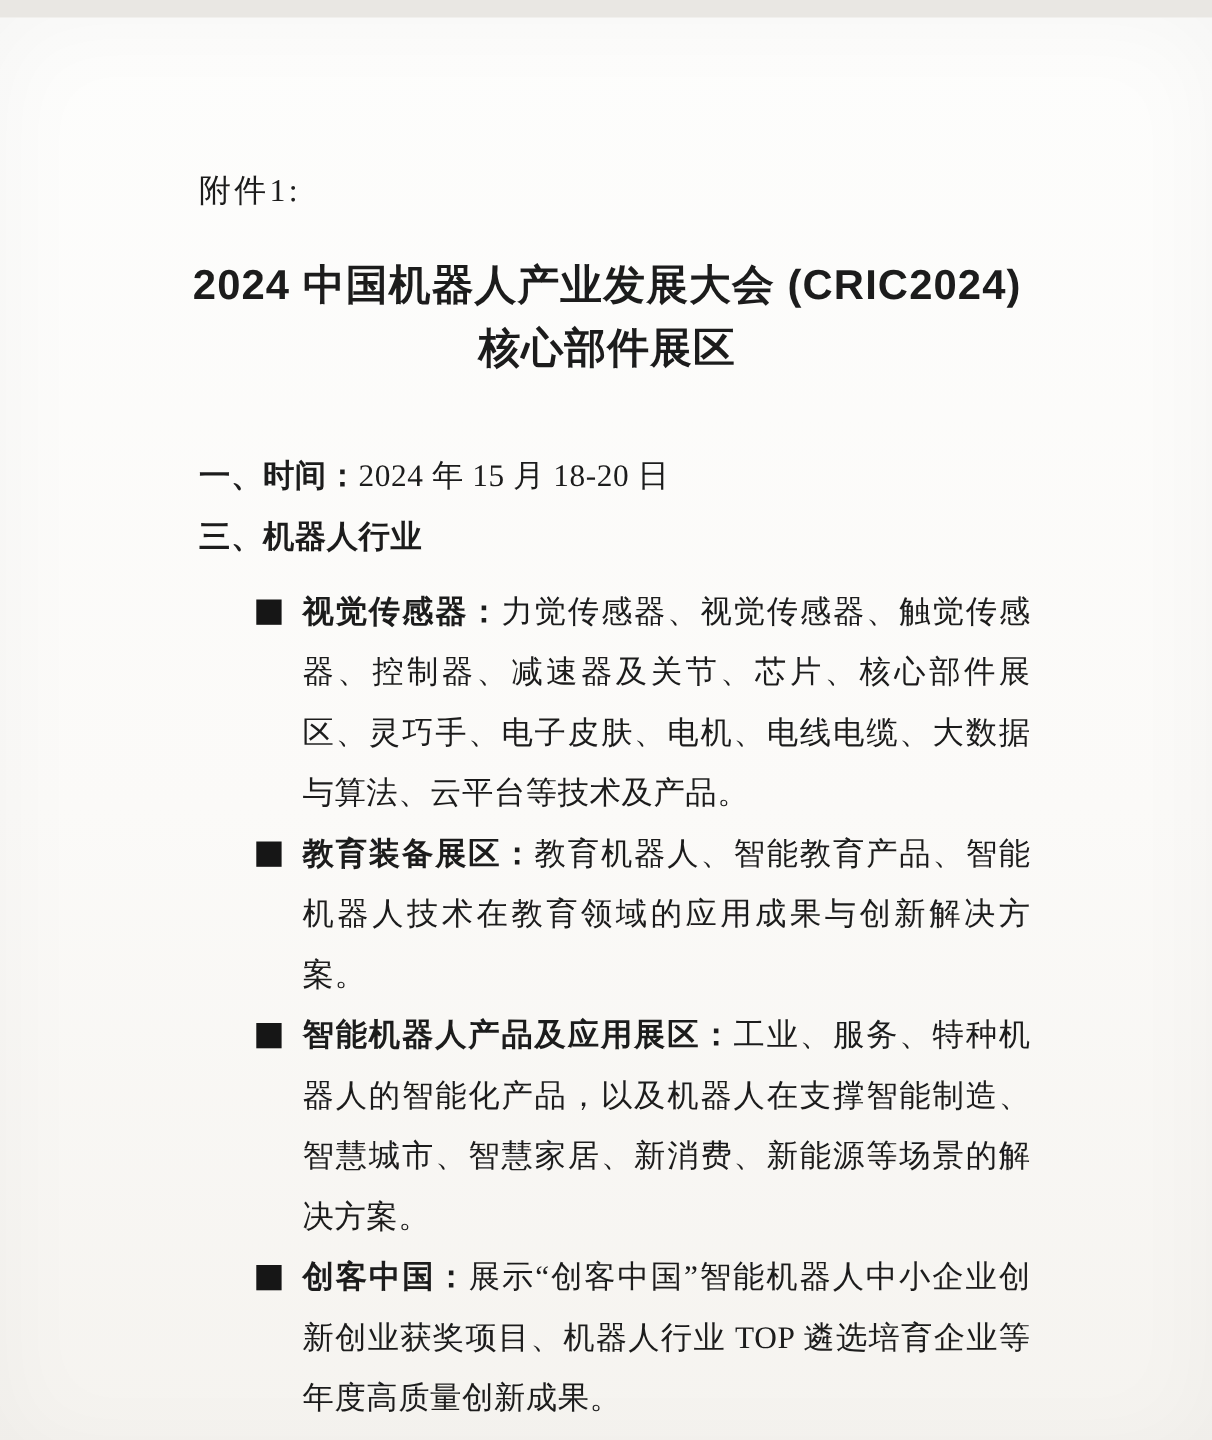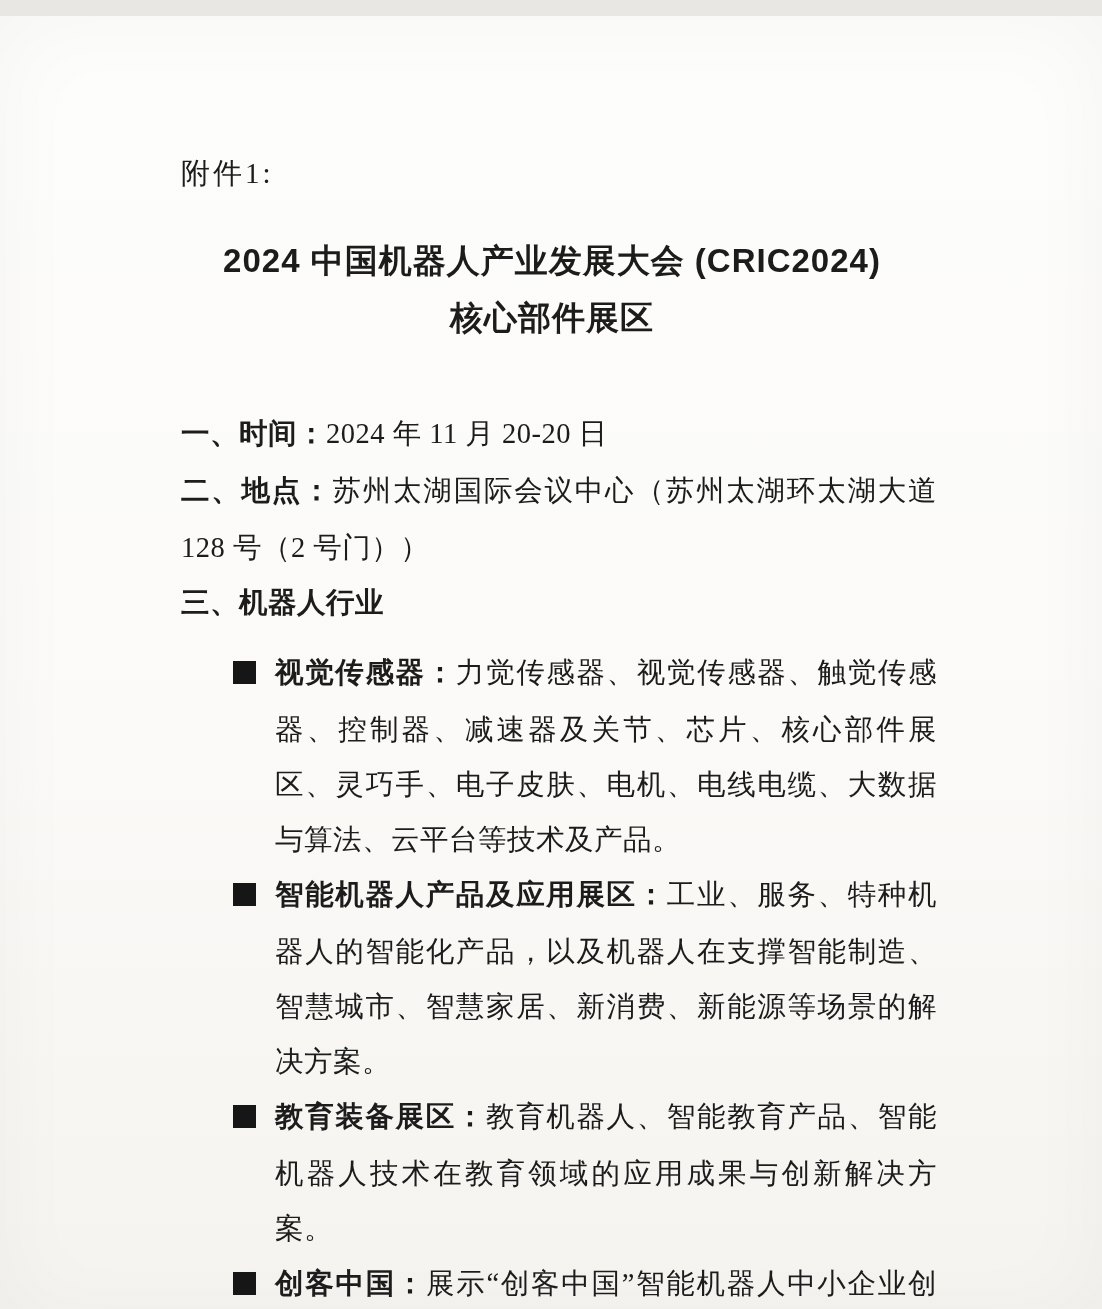--- a/index.html
+++ b/index.html
@@ -26,39 +26,39 @@
     letter-spacing: 3px;
   }
   .title-block {
     position: absolute;
     left: 174px;
     top: 216px;
     width: 756px;
     text-align: center;
     font-family: "Liberation Sans", "DejaVu Sans", sans-serif;
     font-weight: 700;
-    font-size: 33px;
+    font-size: 38px;
     line-height: 57px;
     letter-spacing: 1px;
   }
   .doc-body {
     position: absolute;
     left: 181px;
     top: 390px;
     width: 756px;
     font-size: 28.5px;
     line-height: 55px;
     text-align: justify;
     letter-spacing: 0.5px;
   }
   .section {
     margin: 0;
   }
   .lab {
-    font-family: Liberation Mono, monospace;
+    font-family: Liberation Serif, serif;
     font-weight: 700;
   }
   ul.bullets {
     list-style: none;
     margin: 13px 0 0 0;
     padding: 0;
   }
   li.bullet {
     position: relative;
     padding-left: 94px;
@@ -80,33 +80,32 @@
 
   <div class="attachment">附件1:</div>
 
   <div class="title-block">
     <div>2024 中国机器人产业发展大会 (CRIC2024)</div>
     <div>核心部件展区</div>
   </div>
 
   <div class="doc-body">
 
-    <p class="section"><span class="lab">一、时间：</span><span>2024 年 11 月 20-20 日</span></p>
+    <p class="section"><span class="lab">一、时间：</span><span>2024 年 15 月 18-20 日</span></p>
 
-    <p class="section"><span class="lab">二、地点：</span><span>苏州太湖国际会议中心（苏州太湖环太湖大道 128 号（2 号门））</span></p>
 
     <p class="section"><span class="lab">三、机器人行业</span><span></span></p>
 
     <ul class="bullets">
 
       <li class="bullet"><span class="sq"></span><span class="lab">视觉传感器：</span><span>力觉传感器、视觉传感器、触觉传感器、控制器、减速器及关节、芯片、核心部件展区、灵巧手、电子皮肤、电机、电线电缆、大数据与算法、云平台等技术及产品。</span></li>
 
+      <li class="bullet"><span class="sq"></span><span class="lab">教育装备展区：</span><span>教育机器人、智能教育产品、智能机器人技术在教育领域的应用成果与创新解决方案。</span></li>
+
       <li class="bullet"><span class="sq"></span><span class="lab">智能机器人产品及应用展区：</span><span>工业、服务、特种机器人的智能化产品，以及机器人在支撑智能制造、智慧城市、智慧家居、新消费、新能源等场景的解决方案。</span></li>
-
-      <li class="bullet"><span class="sq"></span><span class="lab">教育装备展区：</span><span>教育机器人、智能教育产品、智能机器人技术在教育领域的应用成果与创新解决方案。</span></li>
 
       <li class="bullet"><span class="sq"></span><span class="lab">创客中国：</span><span>展示“创客中国”智能机器人中小企业创新创业获奖项目、机器人行业 TOP 遴选培育企业等年度高质量创新成果。</span></li>
 
     </ul>
 
   </div>
 
 </div>
 
 </body></html>

